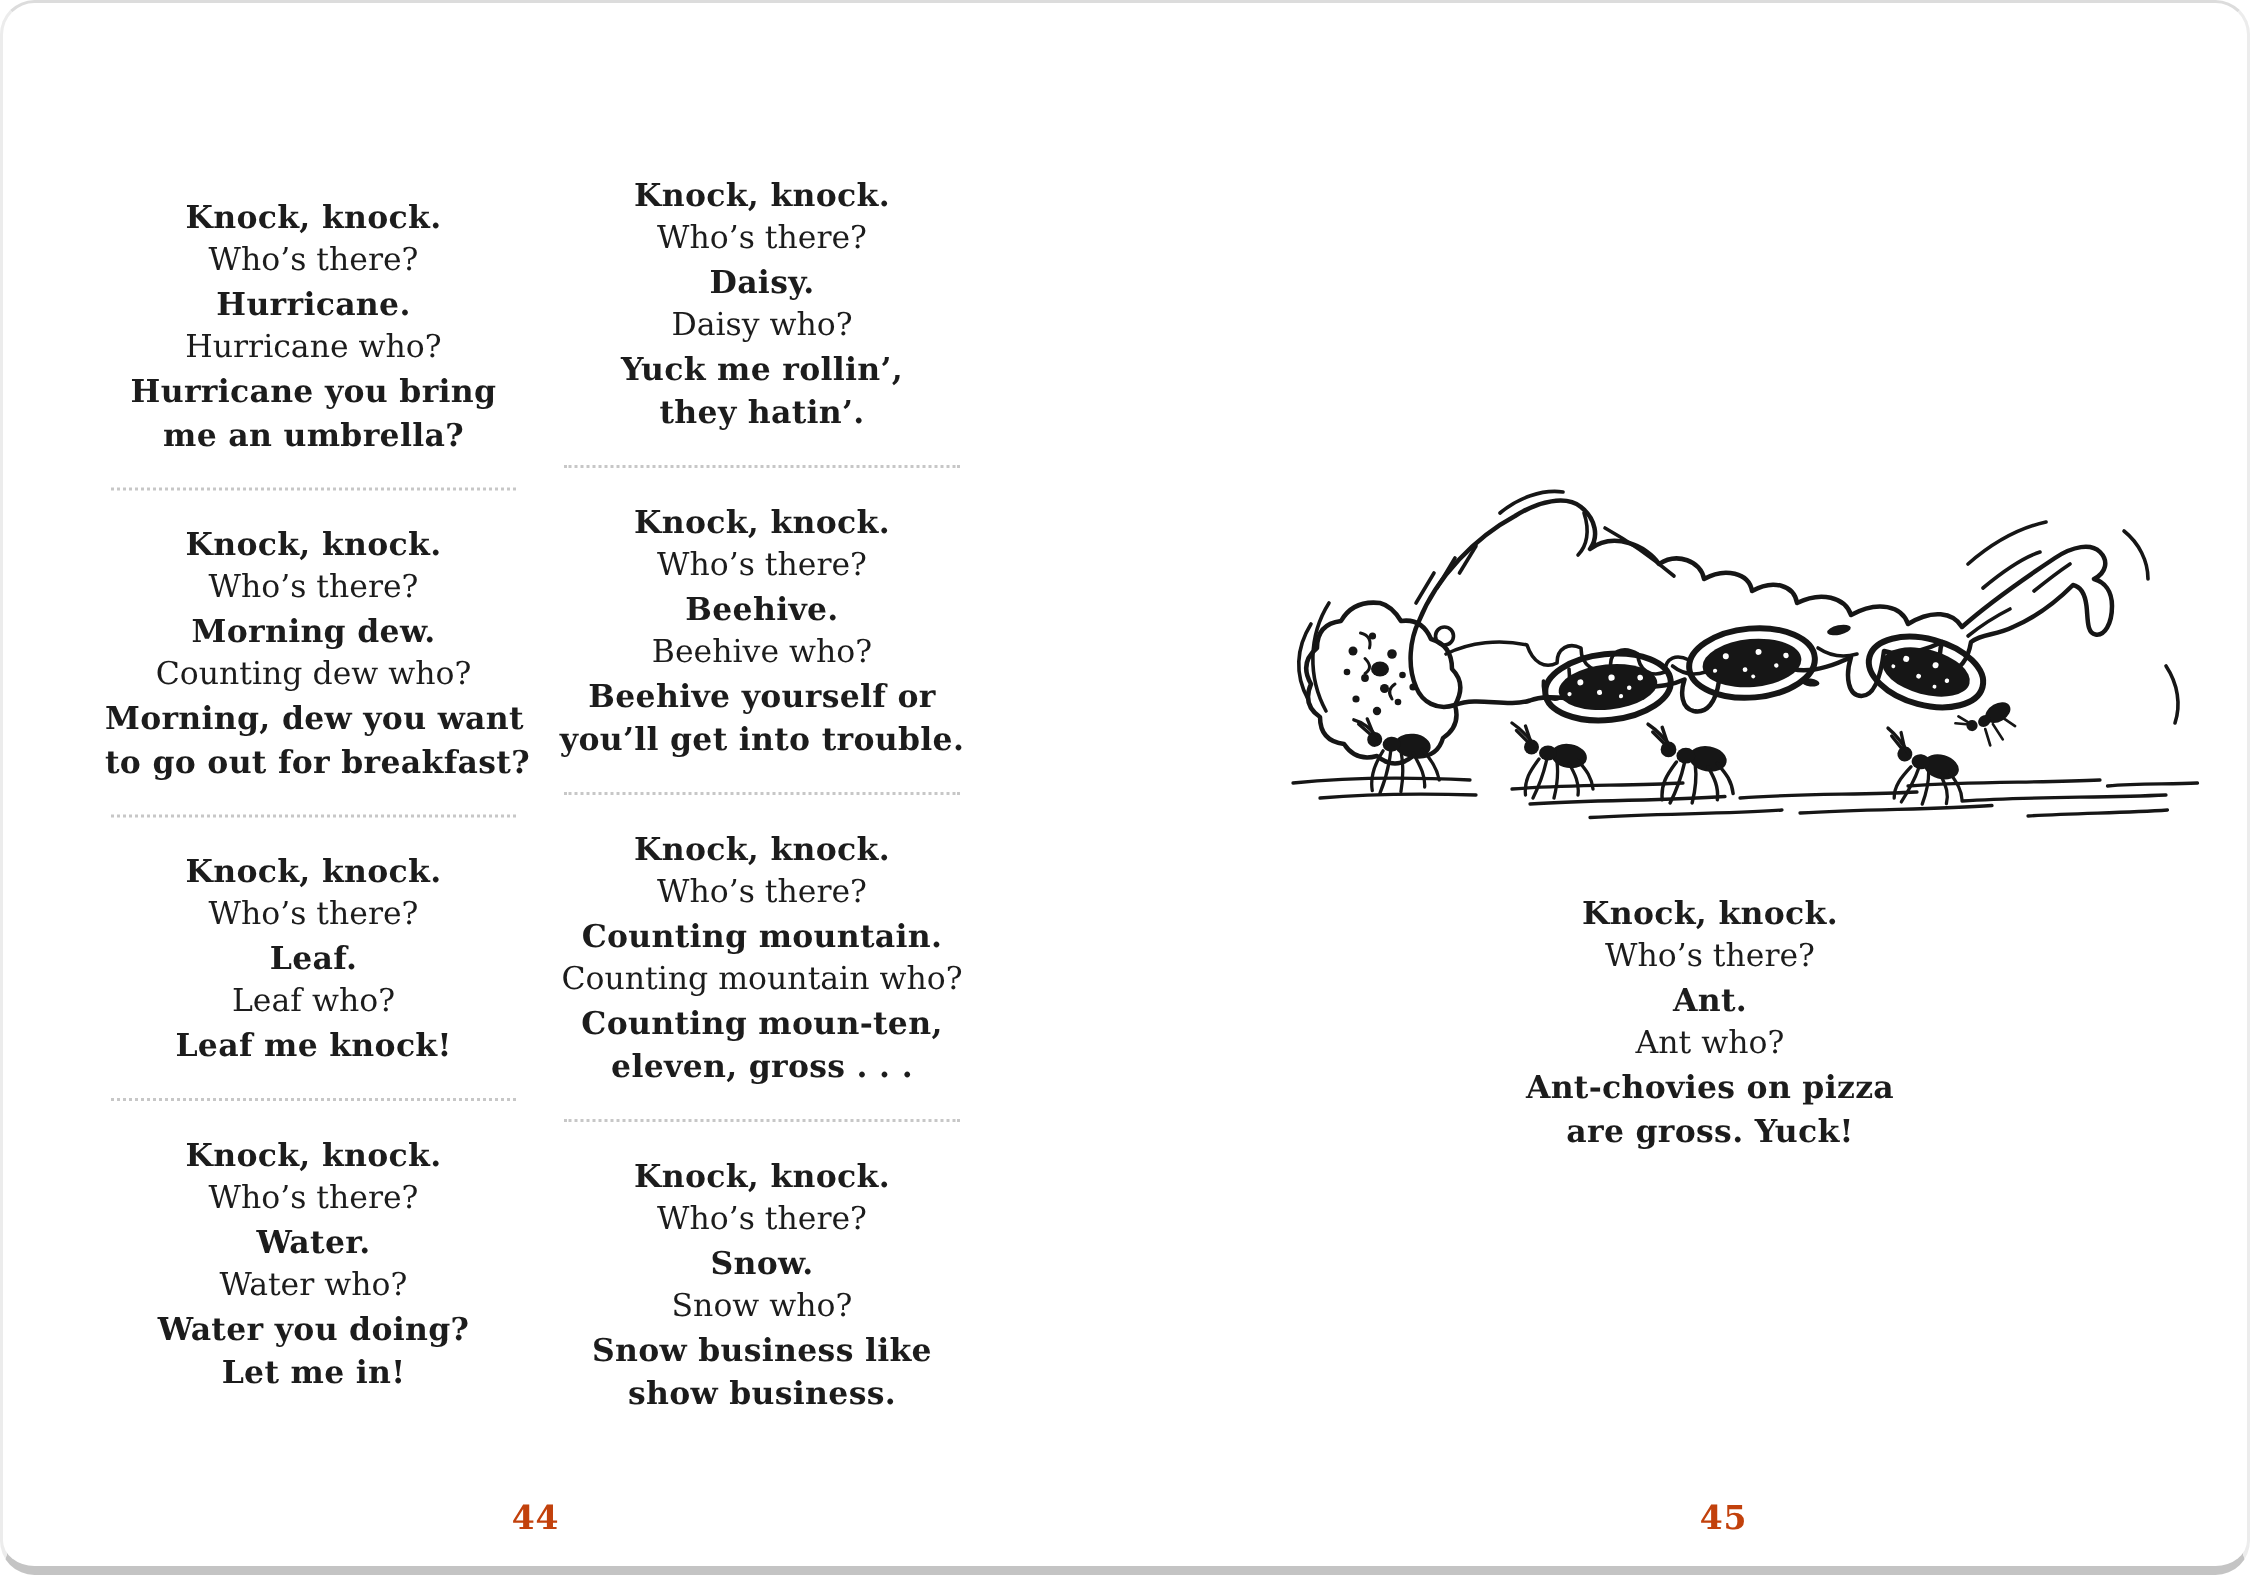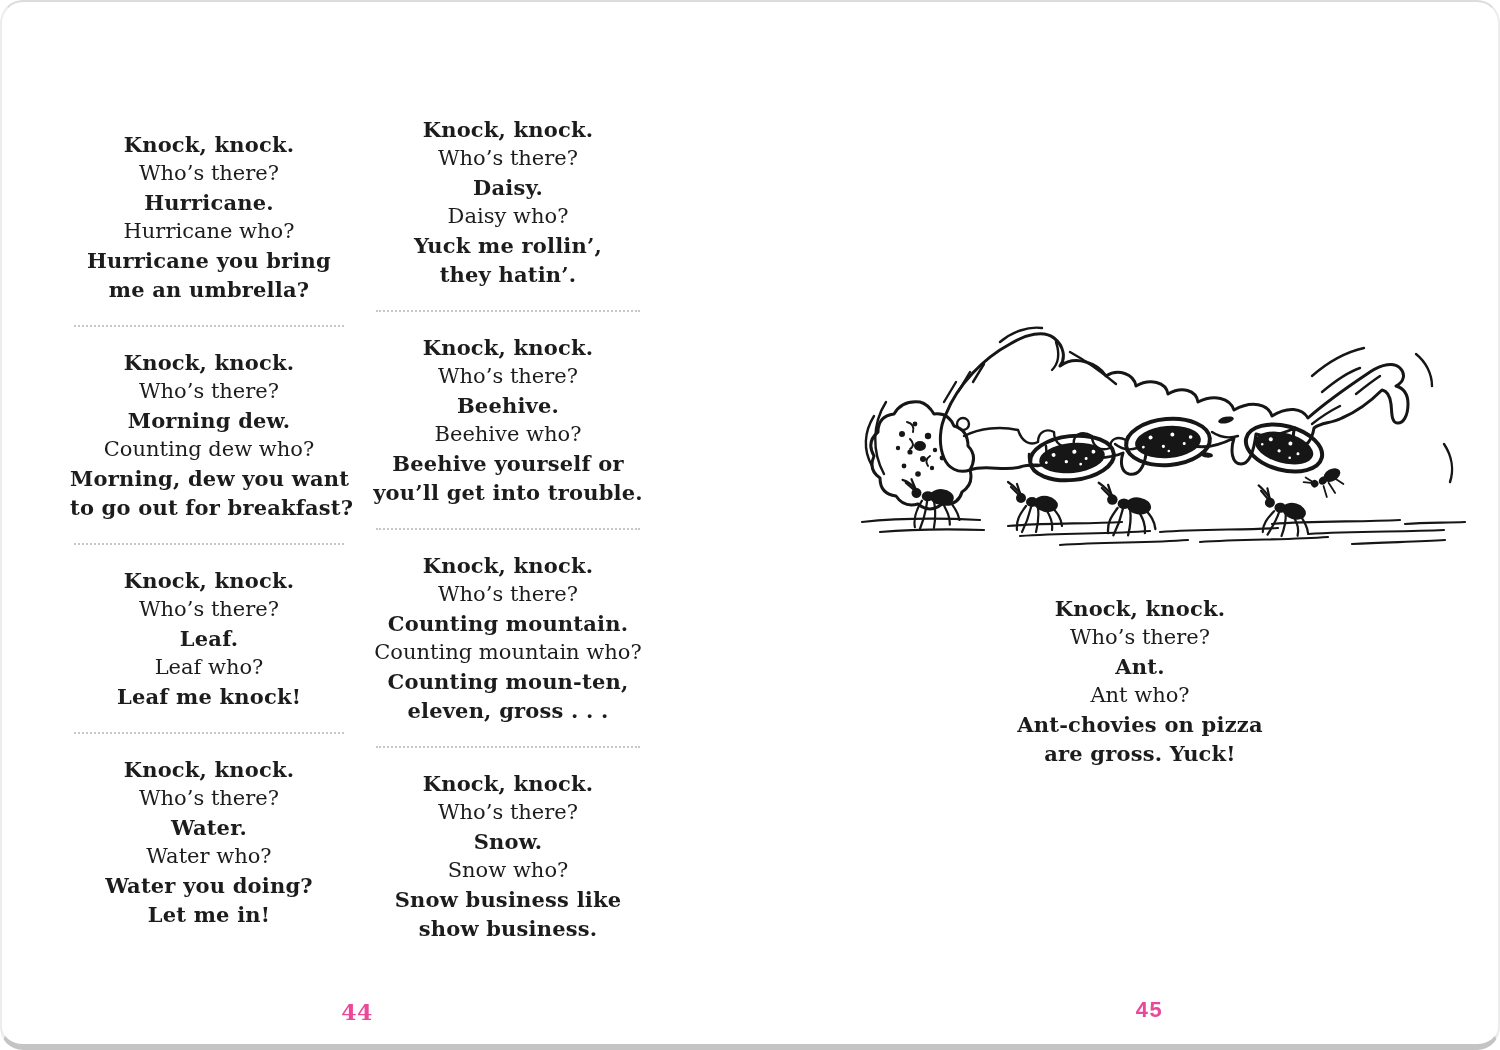--- a/index.html
+++ b/index.html
@@ -18,23 +18,23 @@
     border-radius:23px;
   }
   .col{position:absolute;text-align:center;}
   .col-1{left:68px;top:128px;width:278px;}
   .col-2{left:370px;top:113px;width:272px;}
   .joke p{margin:0;font-size:21px;line-height:29px;white-space:nowrap;}
   .joke p.b{font-weight:700;letter-spacing:.2px;}
   .divider{border-top:2px dotted #c7c7c7;height:0;margin:21px 4px;}
   .right-joke{position:absolute;left:1012px;top:592px;width:252px;text-align:center;}
   .pgnum{position:absolute;top:997px;width:60px;text-align:center;
-         font-weight:700;font-size:22px;color:#ec4899;letter-spacing:.5px;}
+         font-weight:700;font-size:22px;color:#c2410c;letter-spacing:.5px;}
   .pgnum-left{left:325px;}
-  .pgnum-right{left:1117px;font-family:Liberation Mono, monospace;}
+  .pgnum-right{left:1117px;}
   .illo{position:absolute;left:858px;top:322px;width:615px;height:240px;}
   .ink{stroke:#161616;fill:none;stroke-linecap:round;stroke-linejoin:round;}
 </style>
 </head>
 <body>
 
 <div class="spread">
 
   <div class="col col-1">
     <section class="joke">

